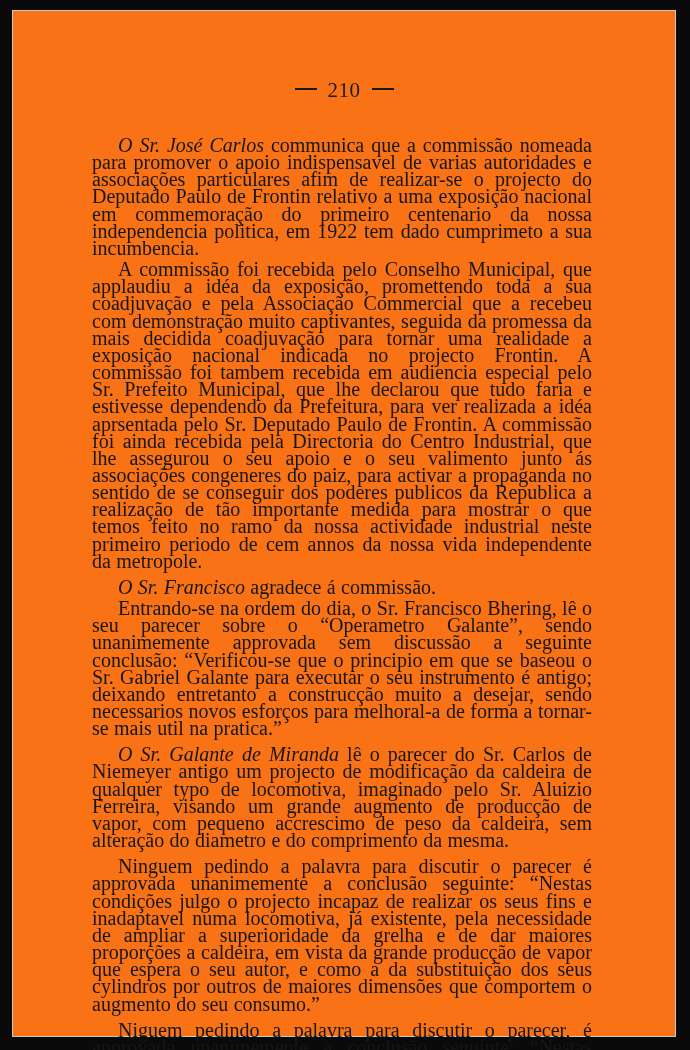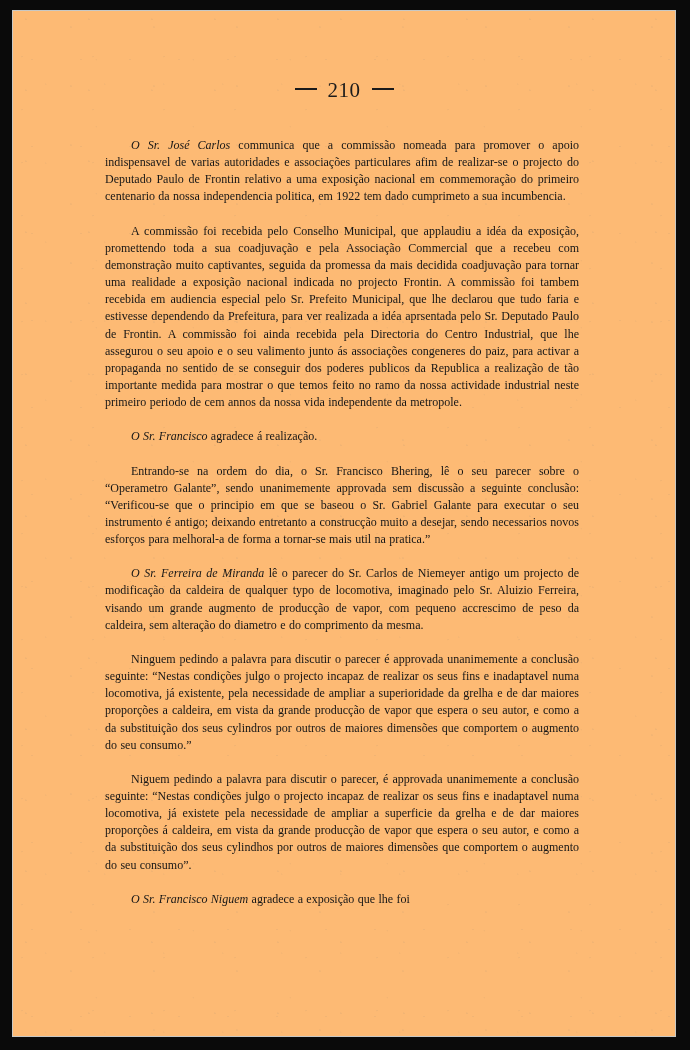--- a/index.html
+++ b/index.html
@@ -22,21 +22,21 @@
     height: 1050px;
     background: #0a0a0a;
   }
 
   #page-sheet {
     position: absolute;
     left: 12px;
     top: 10px;
     width: 664px;
     height: 1027px;
-    background: #fdba74;
+    background: #f97316;
     box-shadow: 0 0 0 1px #c8c8c4 inset;
   }
 
   
   #page-sheet::after {
     content: "";
     position: absolute;
     inset: 0;
     pointer-events: none;
     background-image:
@@ -76,23 +76,23 @@
 
   #body-text {
     position: absolute;
     left: 76px;
     top: 118px;
     width: 508px;
     color: #161616;
   }
 
   p.para {
-    margin: 17px;
+    margin: 4px;
     padding: 0;
-    font-size: 12px;
+    font-size: 20px;
     line-height: 17.15px;
     text-align: justify;
     text-indent: 26px;
     text-justify: inter-word;
     word-spacing: 0.4px;
     -webkit-font-smoothing: none;
   }
   p.para.gap {
     margin-top: 9px;
   }
@@ -109,22 +109,22 @@
 <div id="scan-frame">
   <div id="page-sheet">
 
     <div id="folio">
       <span class="dash left"></span><span class="num">210</span><span class="dash right"></span>
     </div>
 
     <div id="body-text">
         <p class="para gap"><span class="speaker">O Sr. José Carlos</span><span> communica que a commissão nomeada para promover o apoio indispensavel de varias autoridades e associações particulares afim de realizar-se o projecto do Deputado Paulo de Frontin relativo a uma exposição nacional em commemoração do primeiro centenario da nossa independencia politica, em 1922 tem dado cumprimeto a sua incumbencia.</span></p>
         <p class="para tight"><span>A commissão foi recebida pelo Conselho Municipal, que applaudiu a idéa da exposição, promettendo toda a sua coadjuvação e pela Associação Commercial que a recebeu com demonstração muito captivantes, seguida da promessa da mais decidida coadjuvação para tornar uma realidade a exposição nacional indicada no projecto Frontin. A commissão foi tambem recebida em audiencia especial pelo Sr. Prefeito Municipal, que lhe declarou que tudo faria e estivesse dependendo da Prefeitura, para ver realizada a idéa aprsentada pelo Sr. Deputado Paulo de Frontin. A commissão foi ainda recebida pela Directoria do Centro Industrial, que lhe assegurou o seu apoio e o seu valimento junto ás associações congeneres do paiz, para activar a propaganda no sentido de se conseguir dos poderes publicos da Republica a realização de tão importante medida para mostrar o que temos feito no ramo da nossa actividade industrial neste primeiro periodo de cem annos da nossa vida independente da metropole.</span></p>
-        <p class="para gap"><span class="speaker">O Sr. Francisco</span><span> agradece á realização.</span></p>
+        <p class="para gap"><span class="speaker">O Sr. Francisco</span><span> agradece á commissão.</span></p>
         <p class="para tight"><span>Entrando-se na ordem do dia, o Sr. Francisco Bhering, lê o seu parecer sobre o “Operametro Galante”, sendo unanimemente approvada sem discussão a seguinte conclusão: “Verificou-se que o principio em que se baseou o Sr. Gabriel Galante para executar o seu instrumento é antigo; deixando entretanto a construcção muito a desejar, sendo necessarios novos esforços para melhoral-a de forma a tornar-se mais util na pratica.”</span></p>
-        <p class="para gap"><span class="speaker">O Sr. Ferreira de Miranda</span><span> lê o parecer do Sr. Carlos de Niemeyer antigo um projecto de modificação da caldeira de qualquer typo de locomotiva, imaginado pelo Sr. Aluizio Ferreira, visando um grande augmento de producção de vapor, com pequeno accrescimo de peso da caldeira, sem alteração do diametro e do comprimento da mesma.</span></p>
+        <p class="para gap"><span class="speaker">O Sr. Galante de Miranda</span><span> lê o parecer do Sr. Carlos de Niemeyer antigo um projecto de modificação da caldeira de qualquer typo de locomotiva, imaginado pelo Sr. Aluizio Ferreira, visando um grande augmento de producção de vapor, com pequeno accrescimo de peso da caldeira, sem alteração do diametro e do comprimento da mesma.</span></p>
         <p class="para gap"><span>Ninguem pedindo a palavra para discutir o parecer é approvada unanimemente a conclusão seguinte: “Nestas condições julgo o projecto incapaz de realizar os seus fins e inadaptavel numa locomotiva, já existente, pela necessidade de ampliar a superioridade da grelha e de dar maiores proporções a caldeira, em vista da grande producção de vapor que espera o seu autor, e como a da substituição dos seus cylindros por outros de maiores dimensões que comportem o augmento do seu consumo.”</span></p>
         <p class="para gap"><span>Niguem pedindo a palavra para discutir o parecer, é approvada unanimemente a conclusão seguinte: “Nestas condições julgo o projecto incapaz de realizar os seus fins e inadaptavel numa locomotiva, já existete pela necessidade de ampliar a superficie da grelha e de dar maiores proporções á caldeira, em vista da grande producção de vapor que espera o seu autor, e como a da substituição dos seus cylindhos por outros de maiores dimensões que comportem o augmento do seu consumo”.</span></p>
         <p class="para tight"><span class="speaker">O Sr. Francisco Niguem</span><span> agradece a exposição que lhe foi</span></p>
       </div>
 
   </div>
 </div>
 
 </body></html>

